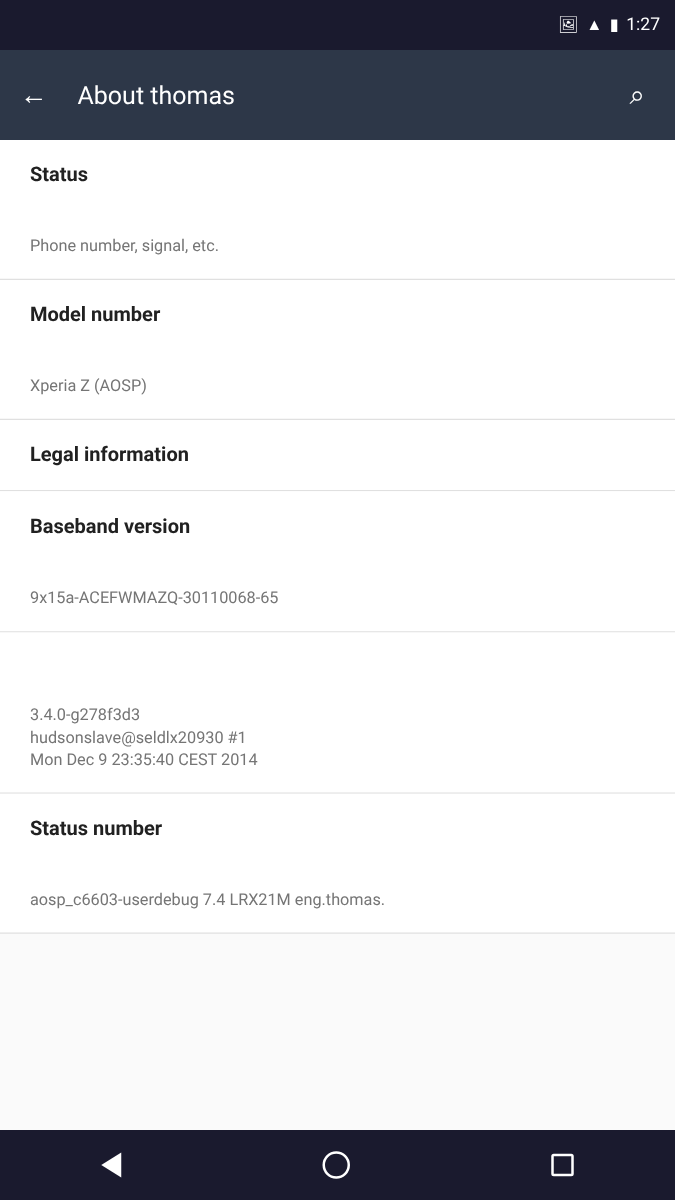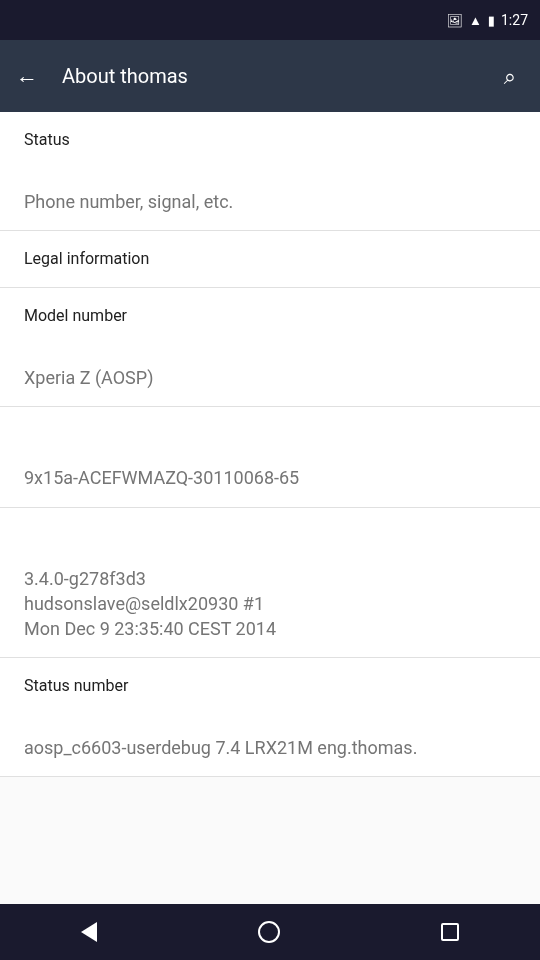--- a/index.html
+++ b/index.html
@@ -90,26 +90,26 @@
     .list-item {
       padding: 18px 24px 16px 24px;
       background-color: #ffffff;
       border-bottom: 1px solid #e0e0e0;
       cursor: pointer;
     }
 
     .item-title {
       font-size: 16px;
       color: #212121;
-      font-weight: 400;
+      font-weight: 700;
       margin-bottom: 3px;
     }
 
     .item-subtitle {
-      font-size: 18px;
+      font-size: 13px;
       color: #757575;
       line-height: 1.4;
       margin-top: 40px;
     }
 
     
     .nav-bar {
       width: 540px;
       height: 56px;
       background-color: #1a1a2e;
@@ -171,30 +171,31 @@
 </div>
 
 <div class="content">
 
   <div class="list-item">
     <div class="item-title">Status</div>
     <div class="item-subtitle">Phone number, signal, etc.</div>
   </div>
 
   <div class="list-item">
-    <div class="item-title">Legal information</div>
-  </div>
-
-  <div class="list-item">
     <div class="item-title">Model number</div>
     <div class="item-subtitle">Xperia Z (AOSP)</div>
   </div>
 
-
-  <div class="list-item">
+  <div class="list-item">
+    <div class="item-title">Legal information</div>
+  </div>
+
+
+  <div class="list-item">
+    <div class="item-title">Baseband version</div>
     <div class="item-subtitle">9x15a-ACEFWMAZQ-30110068-65</div>
   </div>
 
   <div class="list-item">
     <div class="item-subtitle" style="white-space: pre-line;">3.4.0-g278f3d3
 hudsonslave@seldlx20930 #1
 Mon Dec 9 23:35:40 CEST 2014</div>
   </div>
 
   <div class="list-item">

